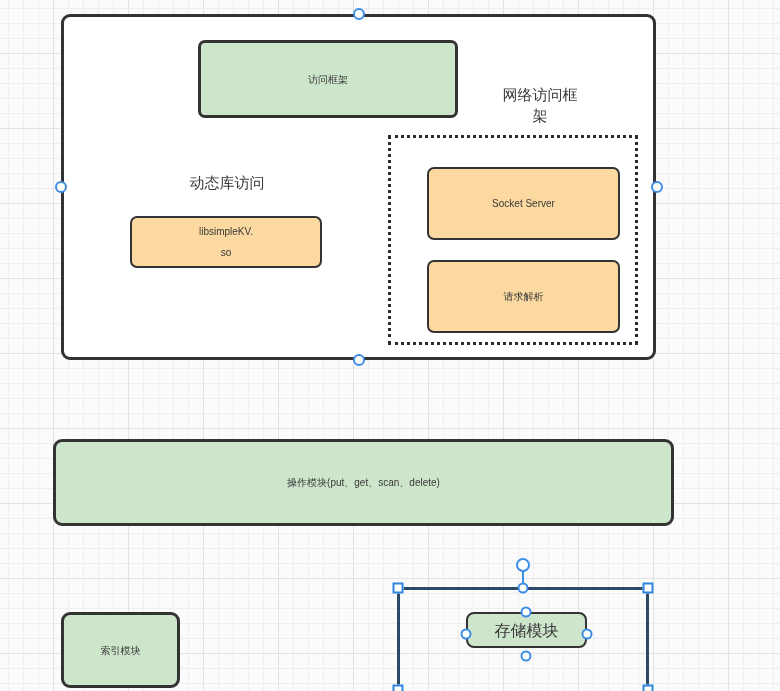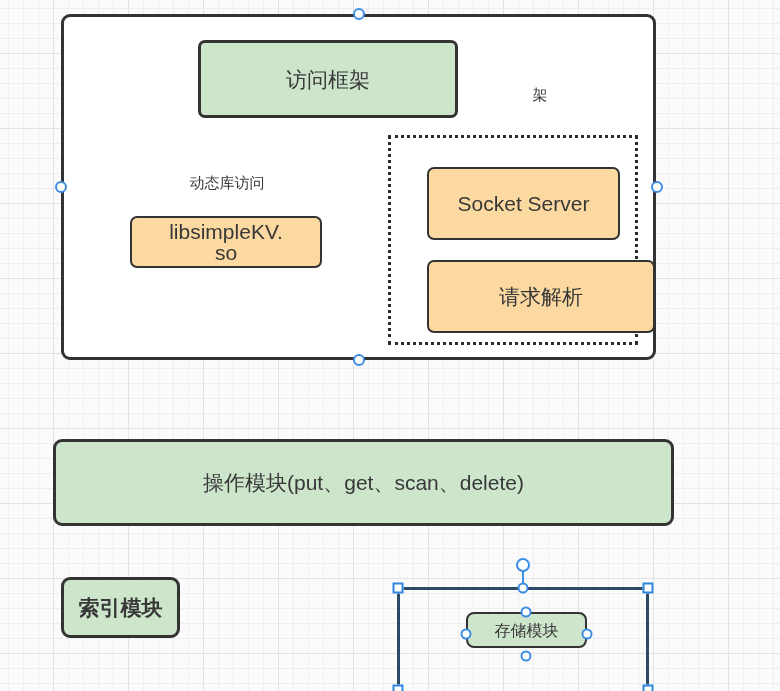--- a/index.html
+++ b/index.html
@@ -26,21 +26,21 @@
       linear-gradient(var(--grid-minor) 1px, transparent 1px),
       linear-gradient(90deg, var(--grid-minor) 1px, transparent 1px);
     background-size:75px 75px,75px 75px,15px 15px,15px 15px;
     background-position:23px 53px,53px 23px,8px 8px,8px 8px;
   }
   .abs{position:absolute;box-sizing:border-box;}
   .shape{
     border:2.5px solid var(--shape-border);
     border-radius:7px;
     display:flex;align-items:center;justify-content:center;
-    text-align:center;font-size:21px;line-height:21px;
+    text-align:center;font-size:10px;line-height:21px;
   }
   .green{background:var(--green-fill);}
   .orange{background:var(--orange-fill);}
   .label{position:absolute;text-align:center;font-size:15px;line-height:21px;}
   .outer-frame{
     background:#ffffff;border:3.5px solid var(--shape-border);border-radius:9px;
   }
   .dotted-frame{
     border:3px dotted #2b2b2b;background:transparent;
   }
@@ -67,54 +67,55 @@
 </head>
 <body>
 
 <div class="abs outer-frame" style="left:61px;top:14px;width:595px;height:346px;"></div>
 
 <div class="abs shape green" style="left:198px;top:40px;width:260px;height:78px;border-width:3px;">
   <span>访问框架</span>
 </div>
 
 <div class="label" style="left:475px;top:84px;width:130px;">
+  <div>网络访问框</div>
   <div>架</div>
 </div>
 
 <div class="label" style="left:157px;top:172px;width:140px;text-align:center;">
   <span>动态库访问</span>
 </div>
 
 <div class="abs shape orange" style="left:130px;top:216px;width:192px;height:52px;">
   <div>
     <div>libsimpleKV.</div>
     <div>so</div>
   </div>
 </div>
 
 <div class="abs dotted-frame" style="left:388px;top:135px;width:250px;height:210px;"></div>
 
 <div class="abs shape orange" style="left:427px;top:167px;width:193px;height:73px;">
   <span>Socket Server</span>
 </div>
 
-<div class="abs shape orange" style="left:427px;top:260px;width:228px;height:73px;">
+<div class="abs shape orange" style="left:427px;top:260px;width:193px;height:73px;">
   <span>请求解析</span>
 </div>
 
 <div class="abs handle-circle" style="left:359px;top:14px;"></div>
 <div class="abs handle-circle" style="left:61px;top:187px;"></div>
 <div class="abs handle-circle" style="left:657px;top:187px;"></div>
 <div class="abs handle-circle" style="left:359px;top:360px;"></div>
 
 <div class="abs shape green" style="left:53px;top:439px;width:621px;height:87px;border-width:3px;border-radius:9px;">
   <span>操作模块(put、get、scan、delete)</span>
 </div>
 
-<div class="abs shape green" style="left:61px;top:577px;width:119px;height:61px;border-width:3px;border-radius:9px;font-weight:bold;">
+<div class="abs shape green" style="left:61px;top:612px;width:119px;height:76px;border-width:3px;border-radius:9px;">
   <span>索引模块</span>
 </div>
 
 <div class="abs sel-container" style="left:397px;top:587px;width:252px;height:108px;"></div>
 
 <div class="abs stem" style="left:523px;top:571px;height:17px;"></div>
 <div class="abs handle-circle" style="left:523px;top:565px;width:14px;height:14px;"></div>
 
 <div class="abs handle-circle small" style="left:523px;top:588px;"></div>
 <div class="abs handle-square" style="left:398px;top:588px;"></div>

